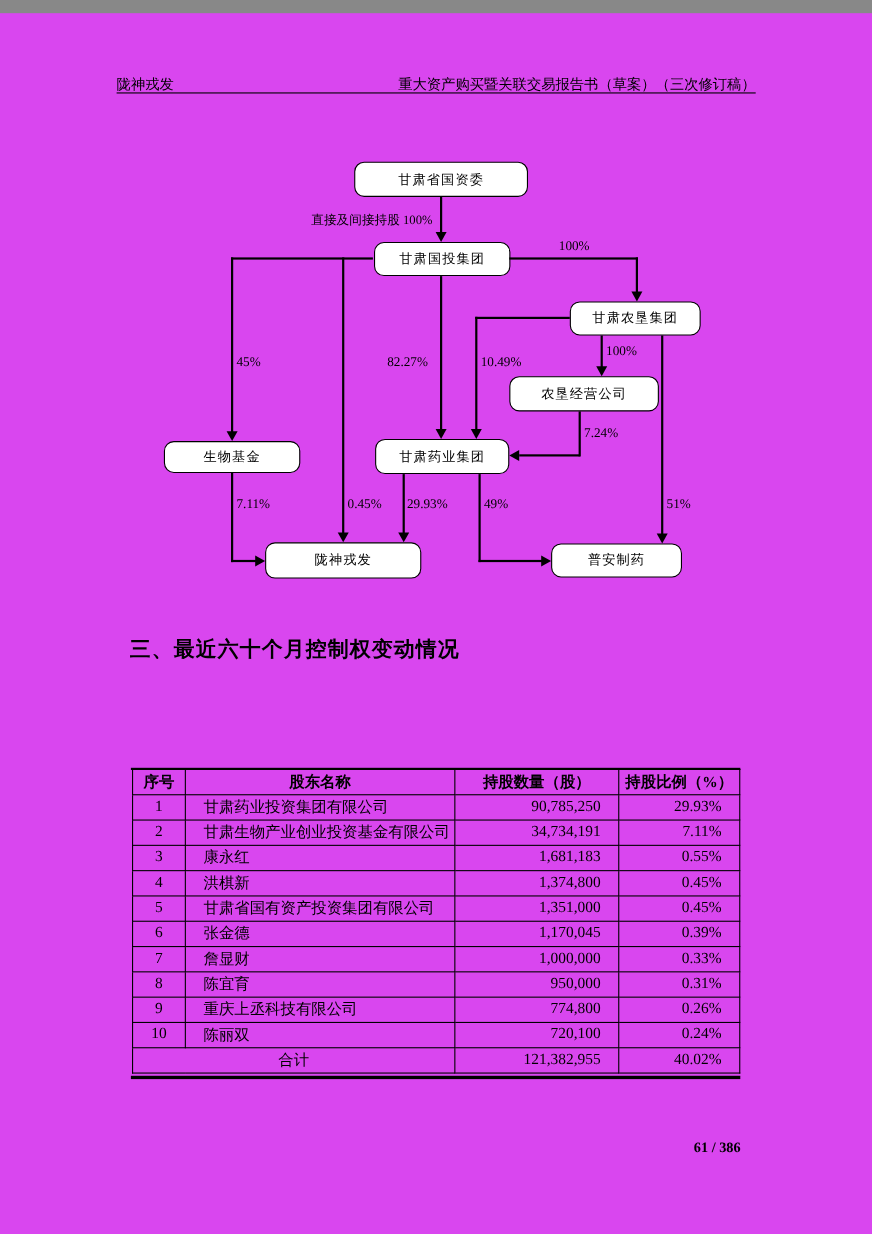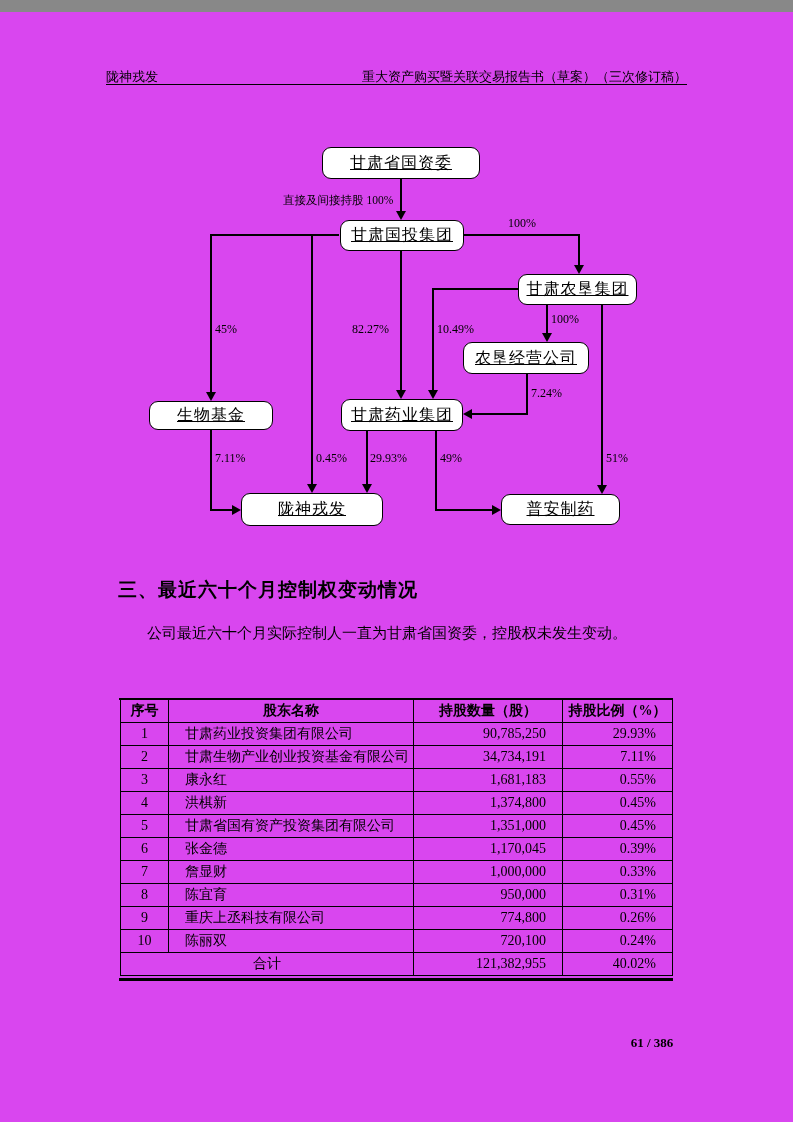--- a/index.html
+++ b/index.html
@@ -12,21 +12,21 @@
   
   .hdr-left  { position:absolute; left:106px; top:56px; font-size:13px; }
   .hdr-right { position:absolute; left:300px; top:56px; width:387px; text-align:right; font-size:13px; }
   .hdr-rule  { position:absolute; left:106px; top:72px; width:581px; border-top:1.6px solid #000; }
 
   
   .node {
     position:absolute; box-sizing:border-box;
     border:1.6px solid #000; border-radius:9px; background:#fff;
     display:flex; align-items:center; justify-content:center;
-    font-size:16px; letter-spacing:1px; white-space:nowrap;text-decoration:underline;
+    font-size:12px; letter-spacing:1px; white-space:nowrap;
   }
   .vline { position:absolute; width:1.6px; background:#000; }
   .hline { position:absolute; height:1.6px; background:#000; }
   .ah { position:absolute; width:0; height:0; }
   .ah-down  { border-left:5px solid transparent; border-right:5px solid transparent; border-top:9px solid #000; }
   .ah-right { border-top:5px solid transparent; border-bottom:5px solid transparent; border-left:9px solid #000; }
   .ah-left  { border-top:5px solid transparent; border-bottom:5px solid transparent; border-right:9px solid #000; }
   .elabel { position:absolute; font-size:12px; white-space:nowrap; }
   .elabel.small { font-size:11.5px; }
 
@@ -75,21 +75,21 @@
 
   <div class="hdr-left">陇神戎发</div>
   <div class="hdr-right">重大资产购买暨关联交易报告书（草案）（三次修订稿）</div>
   <div class="hdr-rule"></div>
 
   <div>
 
     <div class="node" style="left:322px;top:135px;width:158px;height:32px;">甘肃省国资委</div>
     <div class="node" style="left:340px;top:208px;width:124px;height:31px;">甘肃国投集团</div>
     <div class="node" style="left:518px;top:262px;width:119px;height:31px;">甘肃农垦集团</div>
-    <div class="node" style="left:463px;top:330px;width:126px;height:32px;">农垦经营公司</div>
+    <div class="node" style="left:463px;top:330px;width:136px;height:32px;">农垦经营公司</div>
     <div class="node" style="left:149px;top:389px;width:124px;height:29px;">生物基金</div>
     <div class="node" style="left:341px;top:387px;width:122px;height:32px;">甘肃药业集团</div>
     <div class="node" style="left:241px;top:481px;width:142px;height:33px;">陇神戎发</div>
     <div class="node" style="left:501px;top:482px;width:119px;height:31px;">普安制药</div>
 
     <div class="vline" style="left:400.2px;top:167px;height:34px;"></div>
     <div class="ah ah-down" style="left:396px;top:199px;"></div>
     <div class="elabel small" style="left:283px;top:181px;">直接及间接持股 100%</div>
 
     <div class="hline" style="left:463px;top:222.2px;width:117px;"></div>
@@ -138,21 +138,20 @@
     <div class="ah ah-down" style="left:362px;top:472px;"></div>
     <div class="elabel" style="left:370px;top:439px;">29.93%</div>
 
     <div class="vline" style="left:435.2px;top:419px;height:80px;"></div>
     <div class="hline" style="left:435px;top:497.2px;width:59px;"></div>
     <div class="ah ah-right" style="left:492px;top:493px;"></div>
     <div class="elabel" style="left:440px;top:439px;">49%</div>
   </div>
 
   <div class="sec-heading">三、最近六十个月控制权变动情况</div>
-  <div class="para para1">公司最近六十个月实际控制人一直为甘肃省国资委，控股权未发生变动。</div>
 
   <div class="tframe-top"></div>
   <table class="shtable">
     <colgroup>
       <col style="width:48px">
         <col style="width:245px">
         <col style="width:149px">
         <col style="width:110px">
     </colgroup>
     <thead>

